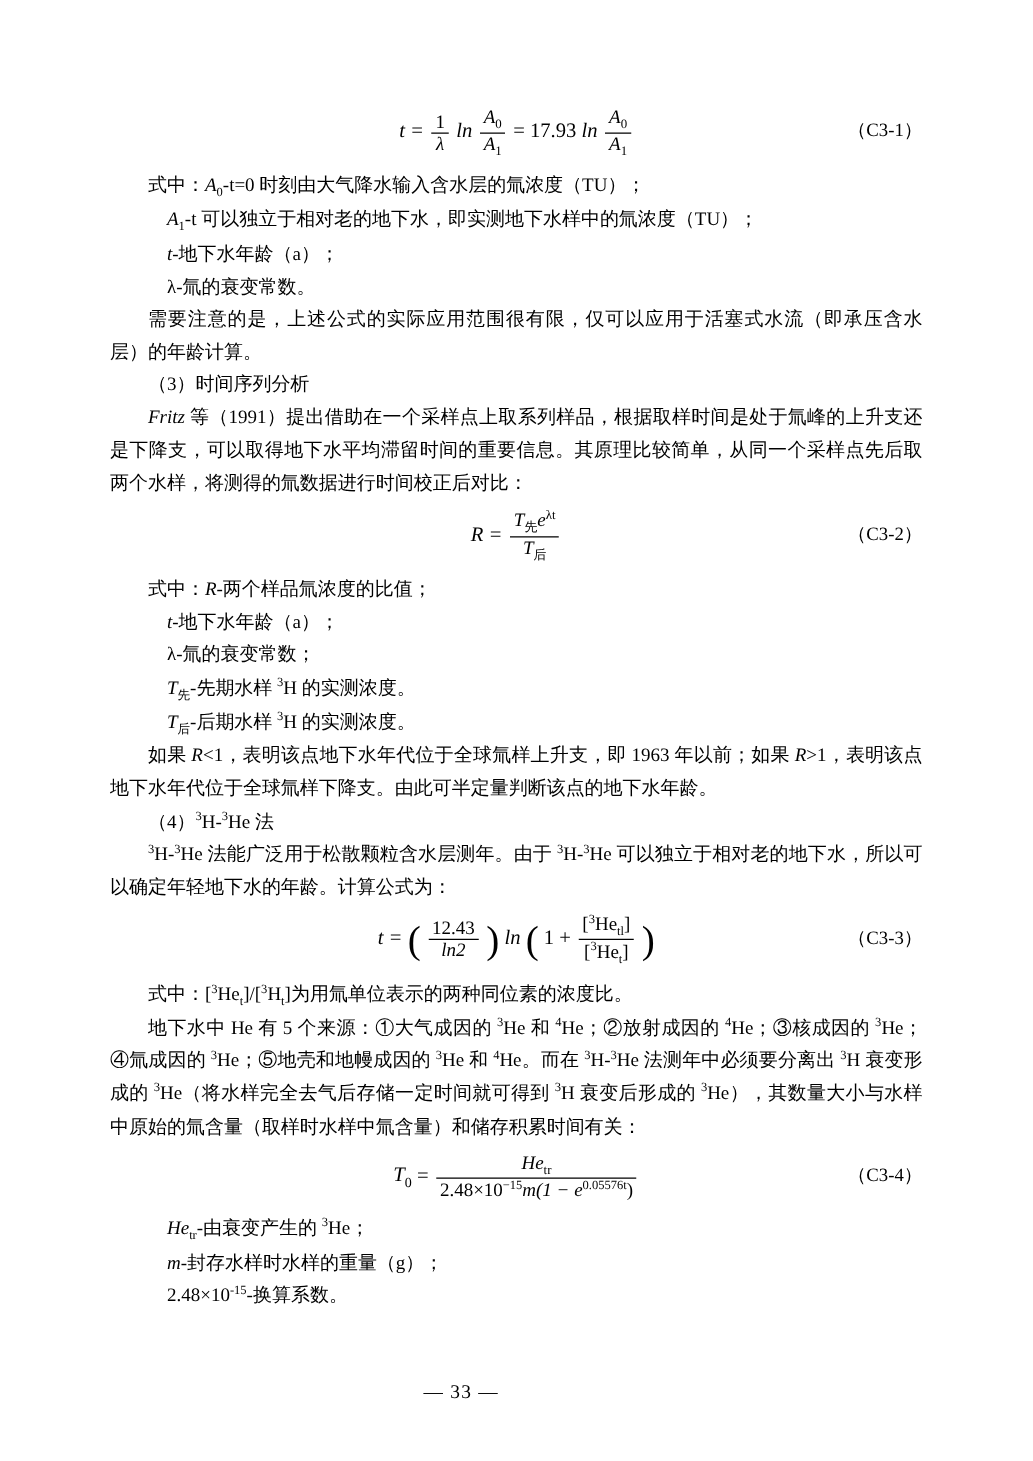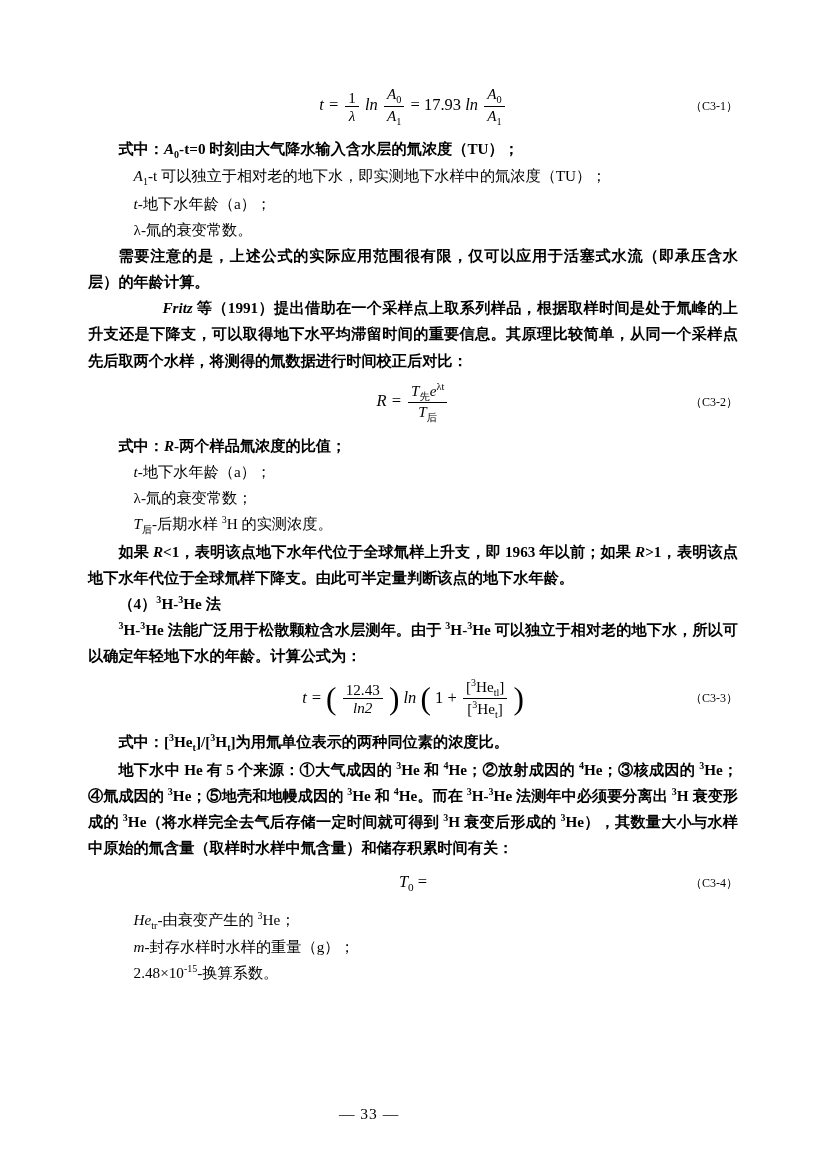--- a/index.html
+++ b/index.html
@@ -29,21 +29,20 @@
     font-size: 15.2px;
     line-height: 1.72;
     text-align: justify;
   }
   p {
     margin: 0;
     text-indent: 0;
   }
   .indent2 {
     text-indent: 2em;
-    font-weight: bold;
   }
   .indent3 {
     text-indent: 3em;
   }
   .formula-row {
     display: flex;
     align-items: center;
     justify-content: center;
     margin: 7px 0 9px 0;
     position: relative;
@@ -51,21 +50,21 @@
   .formula-body {
     flex: 0 0 auto;
     text-align: center;
     font-family: "Liberation Serif", "DejaVu Serif", serif;
   }
   .formula-num {
     position: absolute;
     right: 0;
     top: 50%;
     transform: translateY(-50%);
-    font-size: 12px;
+    font-size: 15px;
   }
   
   .mi { font-style: italic; }
   .frac {
     display: inline-block;
     vertical-align: middle;
     text-align: center;
     line-height: 1.12;
     margin: 0 2px;
   }
@@ -93,21 +92,21 @@
   .paren-big {
     display: inline-block;
     font-size: 1.9em;
     vertical-align: middle;
     line-height: 0.8;
     font-weight: 300;
   }
   .f-formula { font-size: 16.5px; }
   sup.supn { font-size: 0.66em; vertical-align: super; }
   sub.subn { font-size: 0.66em; vertical-align: sub; }
-  .italic { font-style: italic; margin-left: 44px; }
+  .italic { font-style: italic; }
   .footer {
     position: absolute;
     left: 0;
     right: 88px;
     bottom: 46px;
     text-align: center;
     font-size: 15.5px;
     letter-spacing: 1px;
   }
   .cjk {
@@ -145,40 +144,42 @@
     <p class="indent2"><span>式中：</span><span class="mi">A</span><sub class="subn">0</sub><span>-t=0 时刻由大气降水输入含水层的氚浓度（TU）；</span></p>
 
     <p class="indent3"><span class="mi">A</span><sub class="subn">1</sub><span>-t 可以独立于相对老的地下水，即实测地下水样中的氚浓度（TU）；</span></p>
 
     <p class="indent3"><span class="mi">t</span><span>-地下水年龄（a）；</span></p>
 
     <p class="indent3">λ-氚的衰变常数。</p>
 
     <p class="indent2">需要注意的是，上述公式的实际应用范围很有限，仅可以应用于活塞式水流（即承压含水层）的年龄计算。</p>
 
+    <p class="indent2">（3）时间序列分析</p>
 
     <p class="indent2"><span class="italic">Fritz</span><span> 等（1991）提出借助在一个采样点上取系列样品，根据取样时间是处于氚峰的上升支还是下降支，可以取得地下水平均滞留时间的重要信息。其原理比较简单，从同一个采样点先后取两个水样，将测得的氚数据进行时间校正后对比：</span></p>
 
     <div class="formula-row">
       <div class="formula-body f-formula">
         <span class="mi">R =</span>
         <span class="frac">
           <span class="num"><span class="mi">T</span><span class="sub cjk">先</span><span class="mi">e</span><span class="sup mi">λt</span></span>
           <span class="den"><span class="mi">T</span><span class="sub cjk">后</span></span>
         </span>
       </div>
       <span class="formula-num">（C3-2）</span>
     </div>
 
     <p class="indent2"><span>式中：</span><span class="mi">R</span><span>-两个样品氚浓度的比值；</span></p>
 
     <p class="indent3"><span class="mi">t</span><span>-地下水年龄（a）；</span></p>
 
     <p class="indent3">λ-氚的衰变常数；</p>
 
+    <p class="indent3"><span class="mi">T</span><sub class="subn cjk">先</sub><span>-先期水样 </span><sup class="supn">3</sup><span>H</span><span> 的实测浓度。</span></p>
 
     <p class="indent3"><span class="mi">T</span><sub class="subn cjk">后</sub><span>-后期水样 </span><sup class="supn">3</sup><span>H</span><span> 的实测浓度。</span></p>
 
     <p class="indent2"><span>如果 </span><span class="mi">R</span><span>&lt;1，表明该点地下水年代位于全球氚样上升支，即 1963 年以前；如果 </span><span class="mi">R</span><span>&gt;1，表明该点地下水年代位于全球氚样下降支。由此可半定量判断该点的地下水年龄。</span></p>
 
     <p class="indent2"><span>（4）</span><sup class="supn">3</sup><span>H-</span><sup class="supn">3</sup><span>He</span><span> 法</span></p>
 
     <p class="indent2"><sup class="supn">3</sup><span>H-</span><sup class="supn">3</sup><span>He</span><span> 法能广泛用于松散颗粒含水层测年。由于 </span><sup class="supn">3</sup><span>H-</span><sup class="supn">3</sup><span>He</span><span> 可以独立于相对老的地下水，所以可以确定年轻地下水的年龄。计算公式为：</span></p>
 
     <div class="formula-row">
@@ -203,20 +204,24 @@
     </div>
 
     <p class="indent2"><span>式中：[</span><sup class="supn">3</sup><span>He</span><sub class="subn">t</sub><span>]/[</span><sup class="supn">3</sup><span>H</span><sub class="subn">t</sub><span>]为用氚单位表示的两种同位素的浓度比。</span></p>
 
     <p class="indent2"><span>地下水中 He 有 5 个来源：①大气成因的 </span><sup class="supn">3</sup><span>He</span><span> 和 </span><sup class="supn">4</sup><span>He</span><span>；②放射成因的 </span><sup class="supn">4</sup><span>He</span><span>；③核成因的 </span><sup class="supn">3</sup><span>He</span><span>；④氚成因的 </span><sup class="supn">3</sup><span>He</span><span>；⑤地壳和地幔成因的 </span><sup class="supn">3</sup><span>He</span><span> 和 </span><sup class="supn">4</sup><span>He</span><span>。而在 </span><sup class="supn">3</sup><span>H-</span><sup class="supn">3</sup><span>He</span><span> 法测年中必须要分离出 </span><sup class="supn">3</sup><span>H</span><span> 衰变形成的 </span><sup class="supn">3</sup><span>He</span><span>（将水样完全去气后存储一定时间就可得到 </span><sup class="supn">3</sup><span>H</span><span> 衰变后形成的 </span><sup class="supn">3</sup><span>He</span><span>），其数量大小与水样中原始的氚含量（取样时水样中氚含量）和储存积累时间有关：</span></p>
 
     <div class="formula-row">
       <div class="formula-body f-formula">
         <span class="mi"><span>T</span><span class="sub">0</span></span>
         <span>=</span>
+        <span class="frac">
+          <span class="num"><span class="mi">He</span><span class="sub">tr</span></span>
+          <span class="den"><span>2.48×10</span><sup class="supn">−15</sup><span class="mi">m(1 − e</span><sup class="supn">0.05576t</sup><span>)</span></span>
+        </span>
       </div>
       <span class="formula-num">（C3-4）</span>
     </div>
 
 
     <p class="indent3"><span class="mi">He</span><sub class="subn">tr</sub><span>-由衰变产生的 </span><sup class="supn">3</sup><span>He</span><span>；</span></p>
 
     <p class="indent3"><span class="mi">m</span><span>-封存水样时水样的重量（g）；</span></p>
 
 

